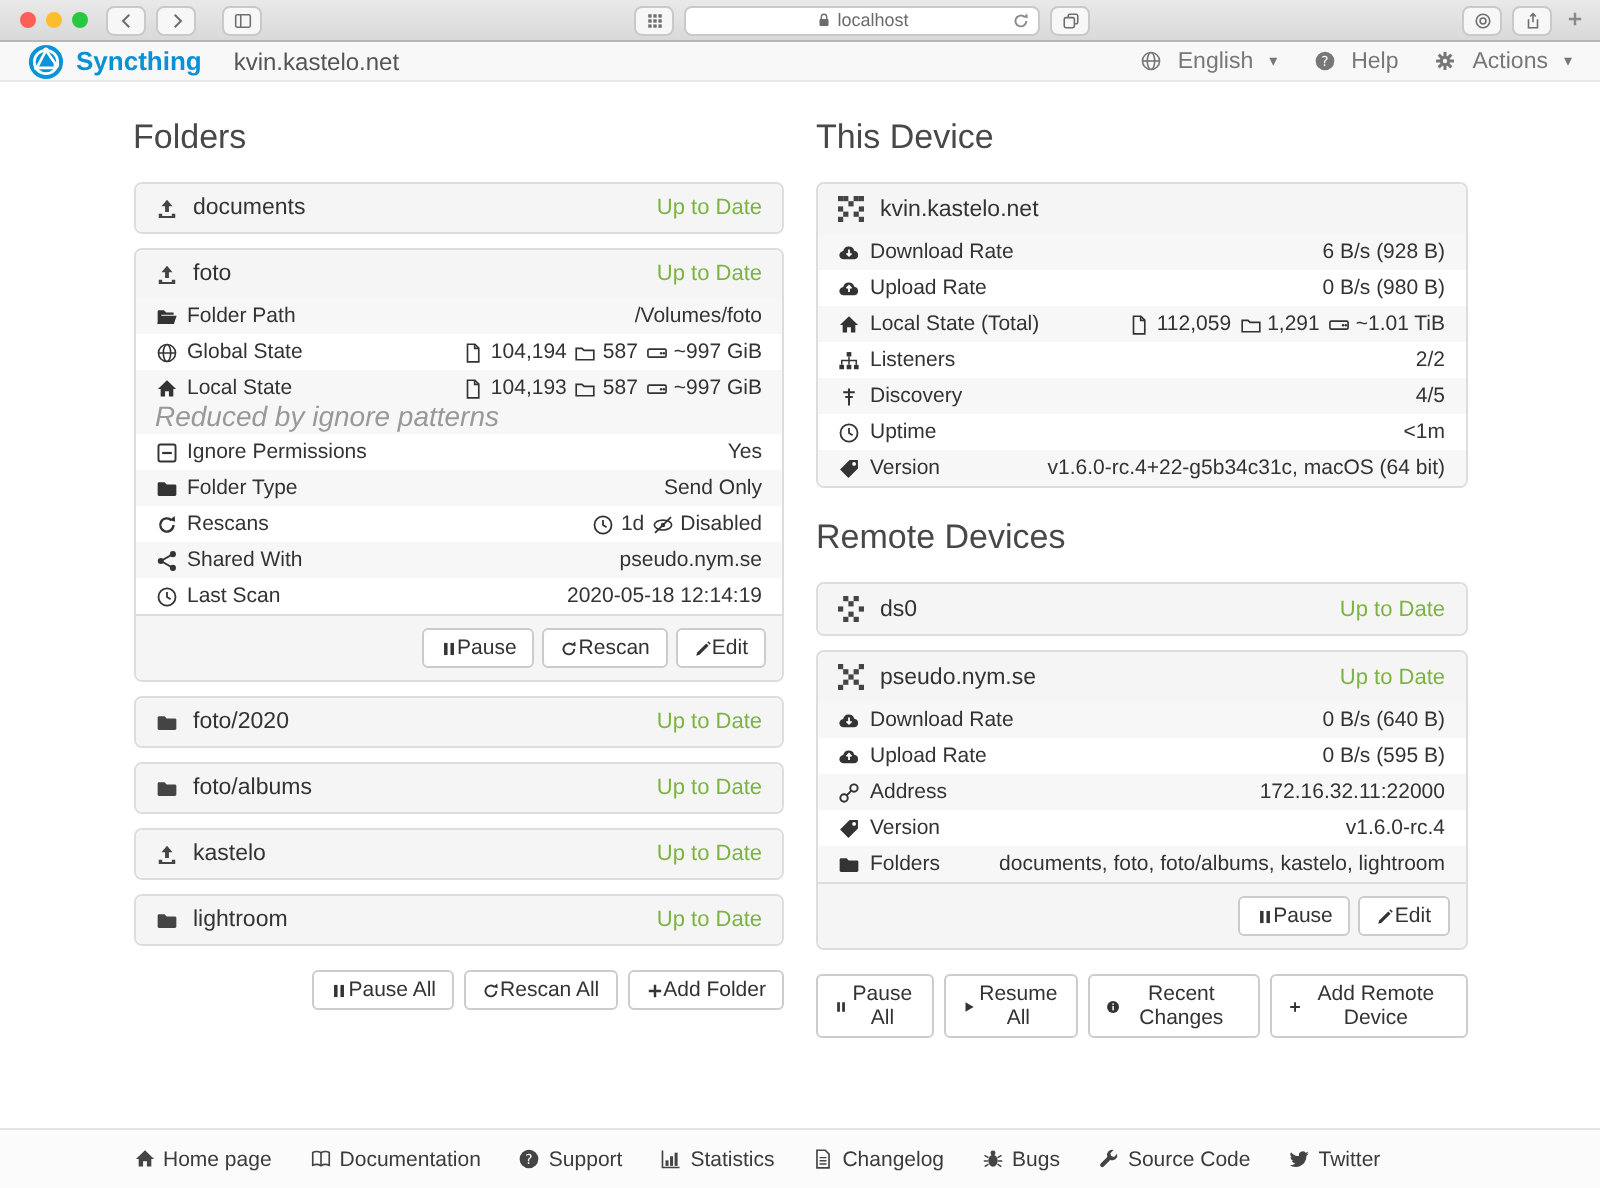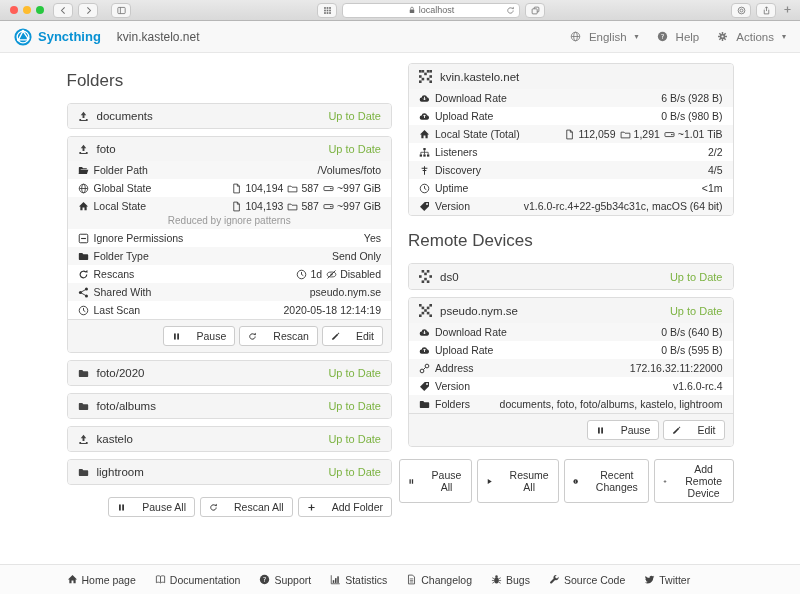--- a/index.html
+++ b/index.html
@@ -17,21 +17,21 @@
   .cbtn { height:15px; min-width:20px; background:#f7f7f7; border:1px solid #c9c9c9; border-radius:4px;
     display:flex; align-items:center; justify-content:center; color:#6e6e6e; font-size:10px; }
   .cbtn svg{width:9px;height:9px}
   .addr { flex:1; max-width:295px; height:15px; background:#fff; border:1px solid #c9c9c9; border-radius:4px;
     display:flex; align-items:center; justify-content:center; gap:3px; color:#6b6b6b; font-size:9px; position:relative;}
   .addr .reload{position:absolute; right:4px; color:#8a8a8a;}
   .spacer{flex:1}
   .newtab{color:#8a8a8a; font-size:12px; border:none; background:none; padding:0 2px;}
 
   
-  .navbar { height:32px; background:#f8f8f8; border-bottom:1px solid #e7e7e7;
+  .navbar { height:20px; background:#f8f8f8; border-bottom:1px solid #e7e7e7;
     display:flex; align-items:center; padding:0 14px; }
   .nav-inner{ width:772px; margin:0 auto; display:flex; align-items:center; }
   .brand { display:flex; align-items:center; gap:6px; }
   .brand-name { color:#0891d3; font-size:13px; font-weight:bold; }
   .nav-sub { margin-left:16px; color:#555; font-size:12px; }
   .nav-right { margin-left:auto; display:flex; align-items:center; gap:18px; color:#777; font-size:11.5px; }
   .nav-item { display:flex; align-items:center; gap:8px; cursor:pointer; }
   .caret { font-size:8px; color:#777; }
 
   
@@ -49,23 +49,23 @@
   .st-green { color:#7cb342; }
   .st-purple { color:#7759a8; }
   .st-plain { color:#555; }
   .tbody { font-size:10.5px; }
   .trow { display:flex; align-items:flex-start; padding:2.5px 10px; line-height:13px; }
   .trow:nth-child(odd){ background:#f7f7f7; }
   .tlabel { display:flex; align-items:center; gap:5px; color:#333; white-space:nowrap; }
   .tvalue { margin-left:auto; text-align:right; color:#333; display:flex; align-items:center; gap:4px;
     justify-content:flex-end; flex-wrap:wrap; }
   .vgroup { display:flex; align-items:center; gap:3px; }
-  .note { text-align:center; color:#999; font-size:10px; width:100%; padding-top:1px; }
+  .note { text-align:left; font-style:italic; color:#999; font-size:14px; width:100%; padding-top:1px; }
   .panel-ft { background:#f5f5f5; border-top:1px solid #ddd; padding:6px 8px; display:flex; justify-content:flex-end; gap:4px; }
-  .btn { display:inline-flex; align-items:center; gap:16px; background:#fff; border:1px solid #ccc; border-radius:3px;
+  .btn { display:inline-flex; align-items:center; gap:0; background:#fff; border:1px solid #ccc; border-radius:3px;
     padding:3px 8px; font-size:10.5px; color:#333; font-family:inherit; cursor:pointer; }
   .btn svg{width:9px;height:9px}
   .actions-row { display:flex; justify-content:flex-end; gap:5px; margin:12px 0 0; }
 
   
   .page-footer { position:absolute; left:0; bottom:0; width:800px; height:30px; background:#fbfbfb;
     border-top:1px solid #e4e4e4; display:flex; align-items:center; }
   .pf-inner { width:667px; margin:0 auto; display:flex; gap:19px; }
   .pf-link { display:flex; align-items:center; gap:4px; color:#3b3b3b; font-size:10.5px; cursor:pointer; }
   .pf-link svg{color:#444}
@@ -672,20 +672,21 @@
       <button class="btn">
           <svg>
             <use href="#i-plus"></use>
           </svg>
           <span>Add Folder</span>
         </button>
     </div>
   </div>
 
   <div class="col">
+    <h2 class="sec">This Device</h2>
 
     <div class="panel">
       <div class="panel-hd">
         <span class="ico">
             <svg class="ic ic-lg">
               <use href="#id-kvin"></use>
             </svg>
           </span>
         <span class="nm">kvin.kastelo.net</span>
       </div>

